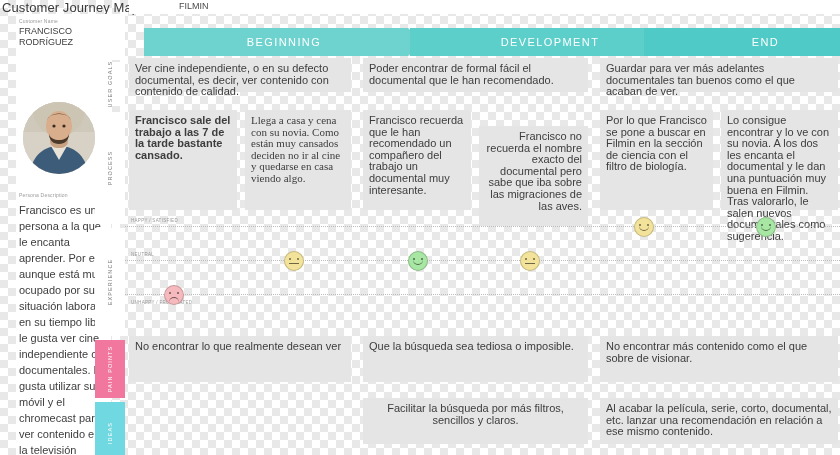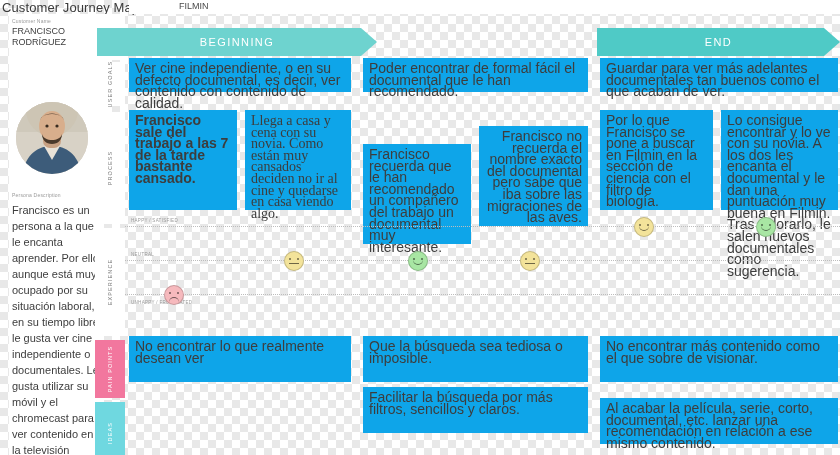--- a/index.html
+++ b/index.html
@@ -17,21 +17,21 @@
   }
   .root{position:absolute;left:0;top:0;width:840px;height:455px;}
 
   
   .titlebar{position:absolute;left:0;top:0;width:840px;height:14px;}
   .title-text{position:absolute;left:2px;top:0px;font-size:13px;color:#3a3a3a;letter-spacing:.1px;white-space:nowrap;}
   .title-field{position:absolute;left:129px;top:0px;width:711px;height:14px;background:#ffffff;}
   .title-field-text{position:absolute;left:6px;top:1px;font-size:9px;color:#4a4a4a;margin-left:44px;}
 
   
-  .persona{position:absolute;left:9px;top:14px;width:95px;height:441px;background:#ffffff;}
+  .persona{position:absolute;left:16px;top:14px;width:95px;height:441px;background:#ffffff;}
   .persona-kicker{position:absolute;left:3px;top:4px;font-size:5px;color:#9a9a9a;letter-spacing:.2px;}
   .persona-name{position:absolute;left:3px;top:12px;font-size:9px;line-height:11px;color:#3d3d3d;width:90px;}
   .persona-photo{position:absolute;left:7px;top:88px;width:72px;height:72px;border-radius:50%;overflow:hidden;background:#cfc7bb;}
   .persona-desc-label{position:absolute;left:3px;top:178px;font-size:5px;color:#9a9a9a;letter-spacing:.2px;}
   .persona-desc{position:absolute;left:3px;top:188px;width:90px;font-size:11px;line-height:16px;color:#3d3d3d;}
 
   
   .rowlabels{position:absolute;left:95px;top:14px;width:30px;height:441px;}
   .rowlabel{position:absolute;left:0;width:30px;display:flex;align-items:center;justify-content:center;}
   .rowlabel span{
@@ -42,54 +42,54 @@
   .rl-process{top:98px;height:112px;background:#ffffff;}
   .rl-exp{top:214px;height:108px;background:#ffffff;}
   .rl-pain{top:326px;height:58px;background:#f2779e;}
   .rl-pain span{color:#ffffff;}
   .rl-ideas{top:388px;height:62px;background:#6fd8e0;}
   .rl-ideas span{color:#ffffff;}
   .rl-white-top{position:absolute;left:0;top:0;width:30px;height:46px;background:#ffffff;}
 
   
   .banner{position:absolute;top:28px;height:28px;}
-  .banner .shape{position:relative;width:100%;height:28px;}
+  .banner .shape{position:relative;width:100%;height:28px;margin-left:47px;}
   .banner .bar{position:absolute;left:0;top:0;height:28px;width:100%;}
   .banner-label{
     position:absolute;top:0;left:0;width:100%;height:28px;
     display:flex;align-items:center;justify-content:center;
     font-size:11px;letter-spacing:1.4px;color:#ffffff;font-weight:normal;
   }
   .ph1{left:97px;width:280px;}
   .ph2{left:363px;width:280px;}
   .ph3{left:597px;width:243px;}
 
   
-  .cell{position:absolute;background:#0ea5e9;font-size:14px;line-height:11.6px;color:#3d3d3d;padding:5px 6px 4px 6px;box-sizing:border-box;}
+  .cell{position:absolute;background:#e5e5e5;font-size:11px;line-height:11.6px;color:#3d3d3d;padding:5px 6px 4px 6px;box-sizing:border-box;}
 
   
   .g1{left:129px;top:58px;width:222px;height:34px;}
   .g2{left:363px;top:58px;width:225px;height:34px;}
   .g3{left:600px;top:58px;width:238px;height:34px;}
 
   
   .p1{left:129px;top:110px;width:108px;height:100px;font-weight:bold;}
   .p2{left:245px;top:110px;width:106px;height:100px;font-family:Liberation Serif, serif;}
-  .p3{left:363px;top:110px;width:108px;height:100px;margin-top:34px;}
+  .p3{left:363px;top:110px;width:108px;height:100px;}
   .p4{left:479px;top:126px;width:109px;height:100px;text-align:right;}
   .p5{left:600px;top:110px;width:113px;height:100px;}
   .p6{left:721px;top:110px;width:117px;height:100px;}
 
   
   .pn1{left:129px;top:336px;width:222px;height:46px;}
   .pn2{left:363px;top:336px;width:225px;height:46px;}
   .pn3{left:600px;top:336px;width:238px;height:46px;}
 
   
-  .id1{left:363px;top:387px;width:225px;height:46px;}
+  .id1{left:363px;top:398px;width:225px;height:46px;text-align:center;}
   .id2{left:600px;top:398px;width:238px;height:46px;}
 
   
   .exp-area{position:absolute;left:125px;top:214px;width:715px;height:108px;}
   .exp-line{position:absolute;left:0;width:715px;height:0;border-top:1px dotted #bdbdbd;}
   .exp-l1{top:12px;}
   .exp-l2{top:46px;}
   .exp-l3{top:80px;}
   .exp-tag{position:absolute;font-size:4.5px;color:#9a9a9a;letter-spacing:.3px;}
   .exp-t1{left:6px;top:4px;}
@@ -158,20 +158,28 @@
   </div>
 
   <div class="banner ph1">
     <div class="shape">
       <svg class="bar" viewBox="0 0 280 28" preserveAspectRatio="none">
         <polygon points="0,0 264,0 280,14 264,28 0,28" fill="#6ed3cf"></polygon>
       </svg>
       <div class="banner-label">BEGINNING</div>
     </div>
   </div>
+  <div class="banner ph2">
+    <div class="shape">
+      <svg class="bar" viewBox="0 0 280 28" preserveAspectRatio="none">
+        <polygon points="0,0 264,0 280,14 264,28 0,28" fill="#5ccfcb"></polygon>
+      </svg>
+      <div class="banner-label">DEVELOPMENT</div>
+    </div>
+  </div>
   <div class="banner ph3">
     <div class="shape">
       <svg class="bar" viewBox="0 0 243 28" preserveAspectRatio="none">
         <polygon points="0,0 227,0 243,14 227,28 0,28" fill="#4fcac6"></polygon>
       </svg>
       <div class="banner-label">END</div>
     </div>
   </div>
 
   <div class="cell g1">Ver cine independiente, o en su defecto documental, es decir, ver contenido con contenido de calidad.</div>

